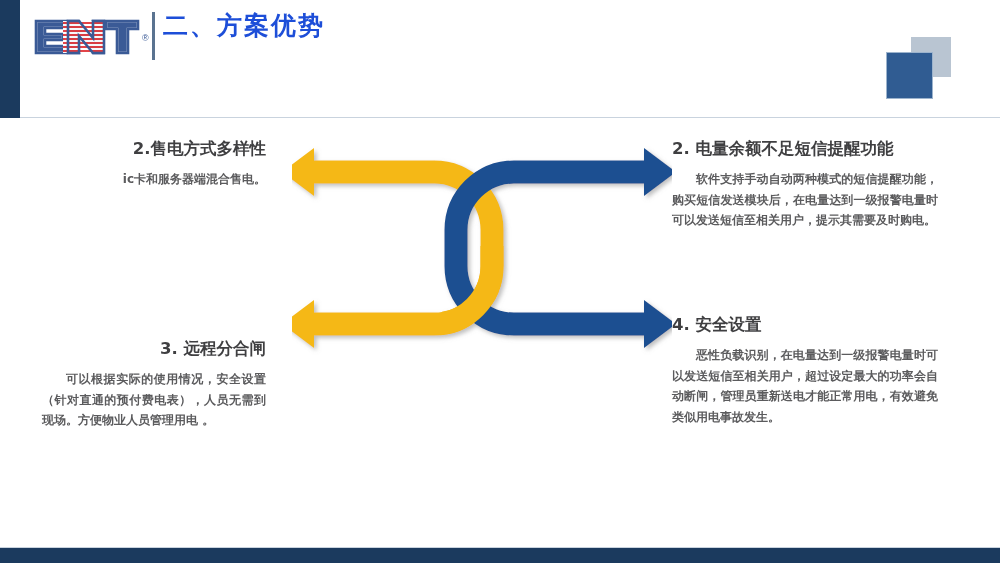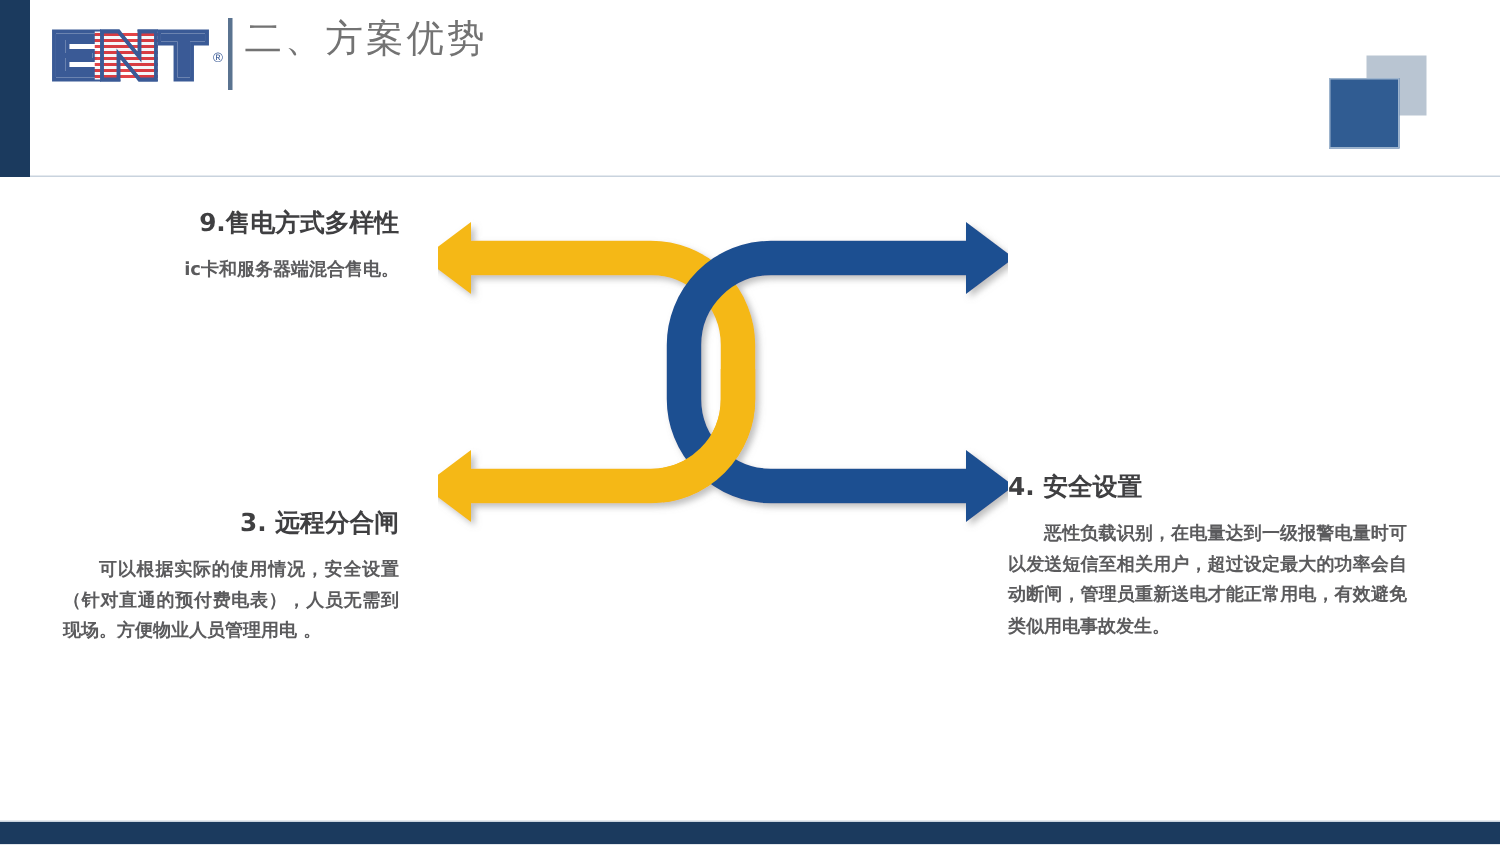--- a/index.html
+++ b/index.html
@@ -64,22 +64,22 @@
     background: #5a7390;
   }
   .title-block {
     position: absolute;
     left: 163px;
     top: 10px;
   }
   .title-cn {
     font-family: "DejaVu Sans", "Liberation Sans", sans-serif;
     font-size: 25px;
-    font-weight: normal;
-    color: #737373;
+    font-weight: bold;
+    color: #1d4ed8;
     letter-spacing: 2px;
     line-height: 1.25;
     white-space: nowrap;
   }
   .title-en {
     font-size: 17px;
     color: #1b3a5e;
     line-height: 1.15;
     margin-top: 1px;
     white-space: nowrap;
@@ -251,24 +251,28 @@
 
       <defs>
         <clipPath id="clipYellowLower">
           <rect x="150" y="118" width="90" height="92"></rect>
         </clipPath>
       </defs>
     </svg>
   </div>
 
   <div class="block left" id="block1">
-    <div class="bhead">9.售电方式多样性</div>
+    <div class="bhead">2.售电方式多样性</div>
     <div class="bbody">ic卡和服务器端混合售电。</div>
   </div>
 
+  <div class="block right" id="block2">
+    <div class="bhead">2. 电量余额不足短信提醒功能</div>
+    <div class="bbody">软件支持手动自动两种模式的短信提醒功能，购买短信发送模块后，在电量达到一级报警电量时可以发送短信至相关用户，提示其需要及时购电。</div>
+  </div>
 
   <div class="block left" id="block3">
     <div class="bhead">3. 远程分合闸</div>
     <div class="bbody">可以根据实际的使用情况，安全设置（针对直通的预付费电表），人员无需到现场。方便物业人员管理用电 。</div>
   </div>
 
   <div class="block right" id="block4">
     <div class="bhead">4. 安全设置</div>
     <div class="bbody">恶性负载识别，在电量达到一级报警电量时可以发送短信至相关用户，超过设定最大的功率会自动断闸，管理员重新送电才能正常用电，有效避免类似用电事故发生。</div>
   </div>

